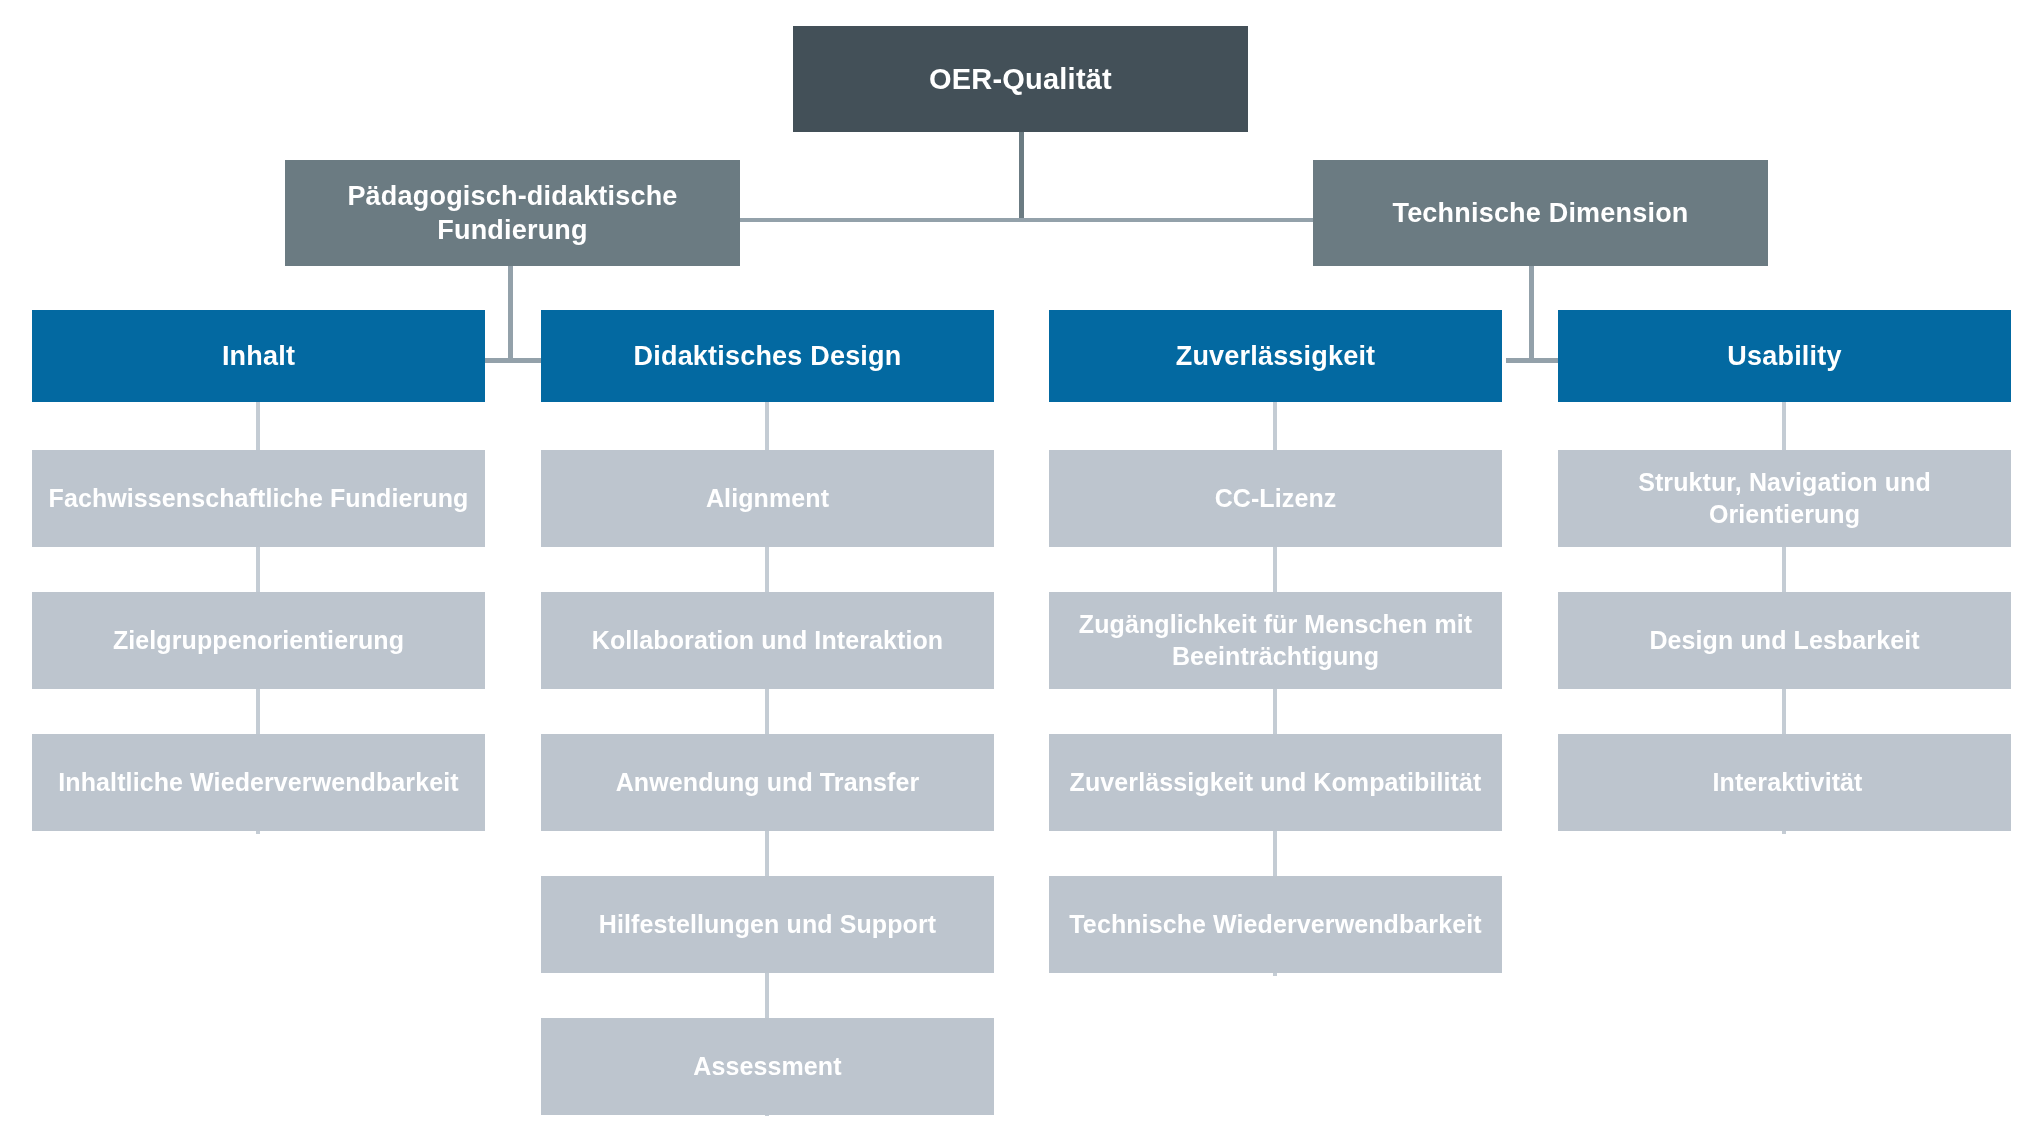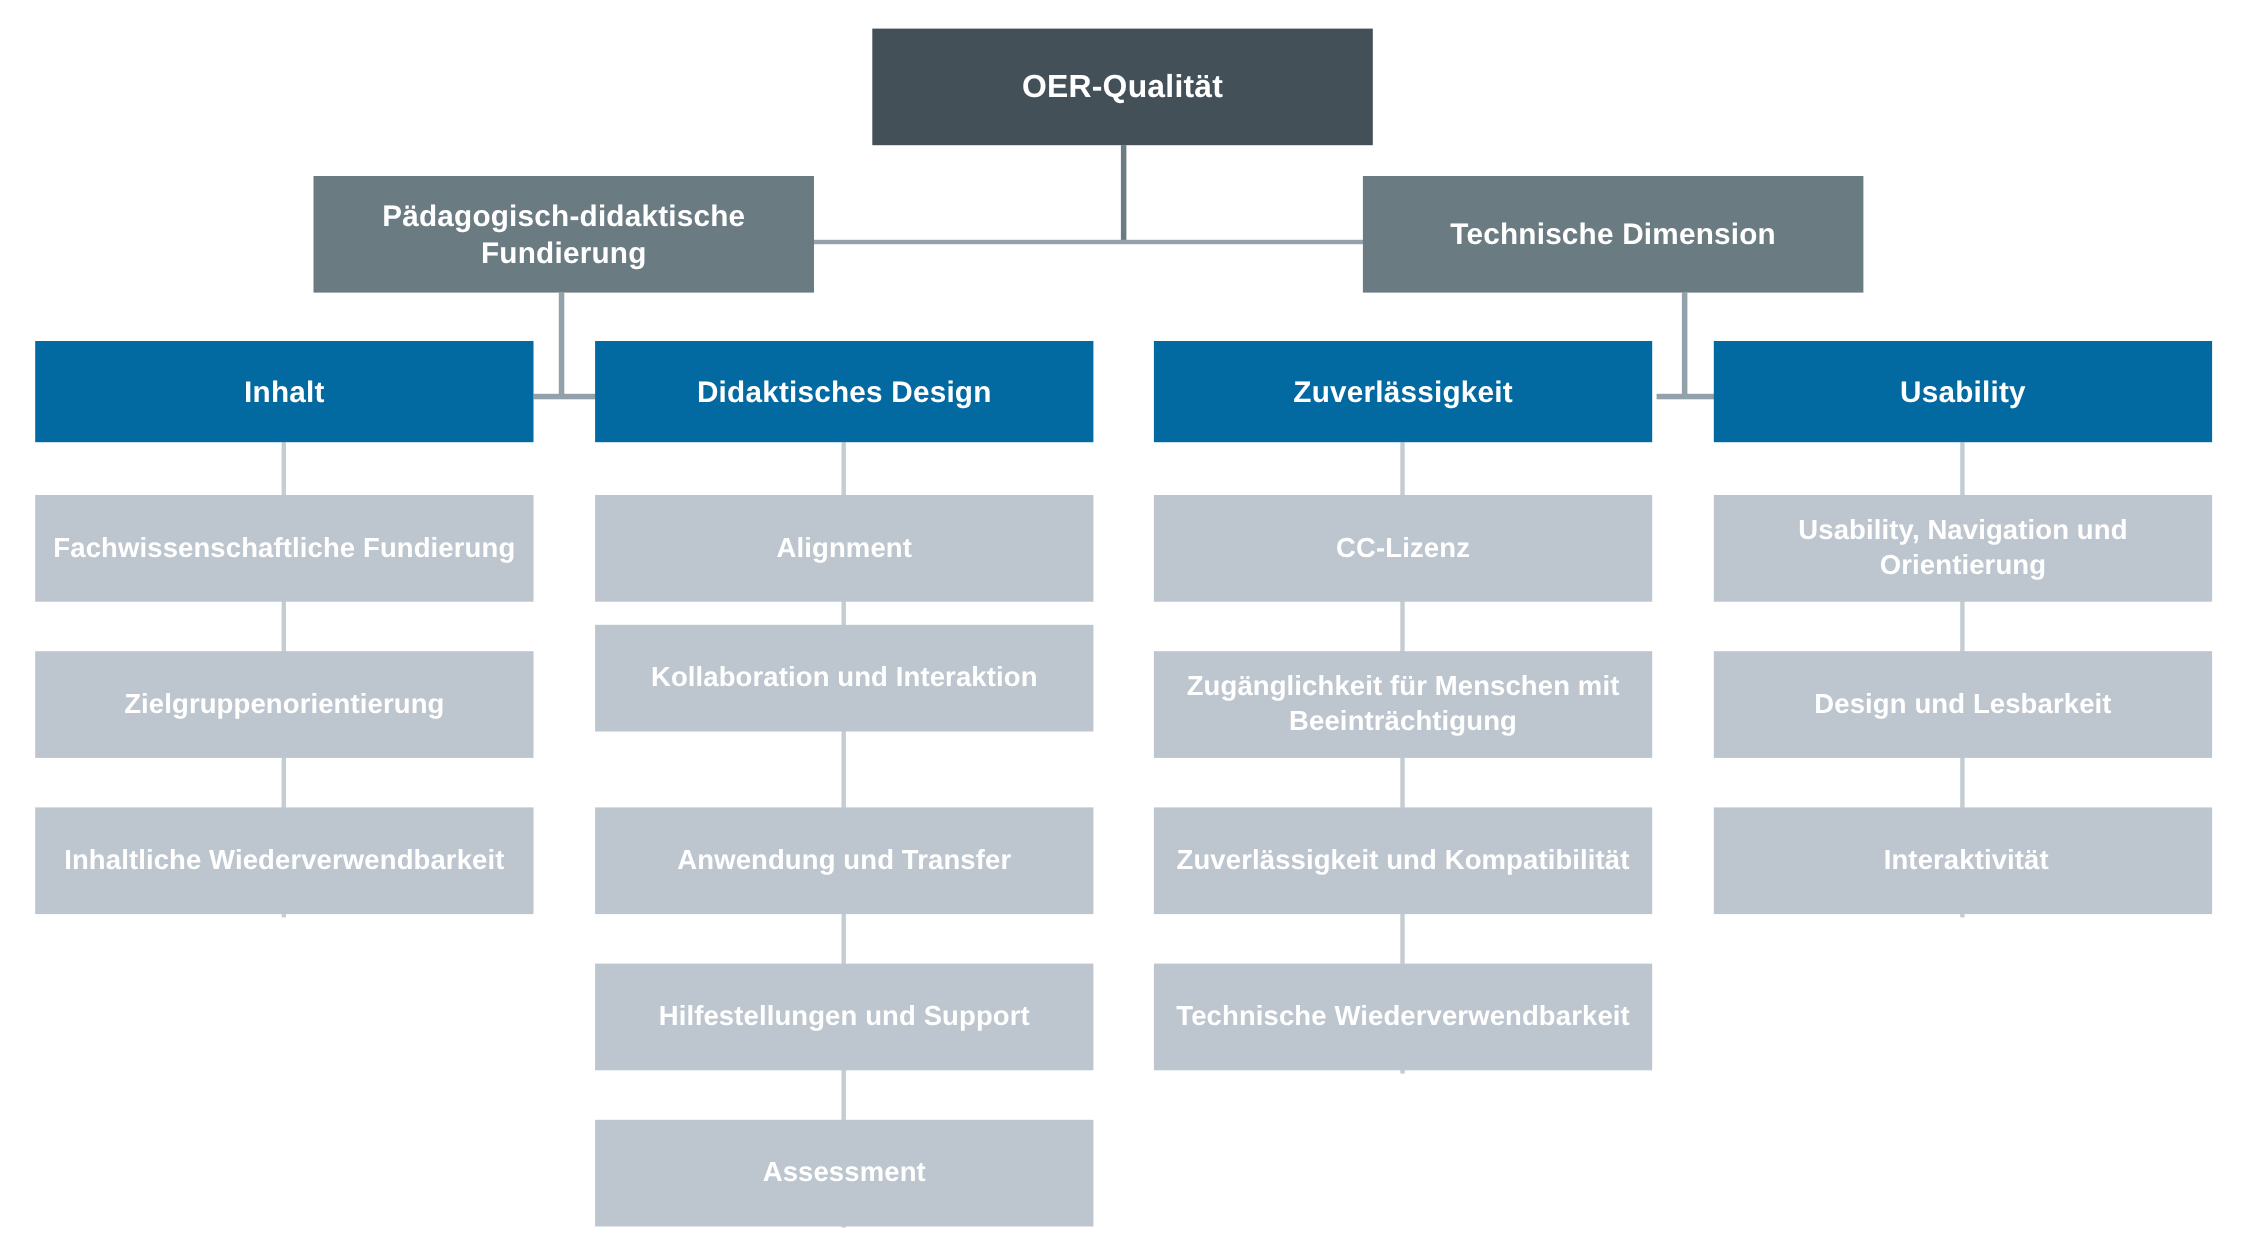--- a/index.html
+++ b/index.html
@@ -90,53 +90,53 @@
   <div class="conn-light" style="left:765px; top:402px; width:4px; height:714px;"></div>
 
   <div class="conn-light" style="left:1273px; top:402px; width:4px; height:574px;"></div>
 
   <div class="conn-light" style="left:1782px; top:402px; width:4px; height:432px;"></div>
 
   <div class="node lvl1" style="left:793px; top:26px; width:455px; height:106px;">OER-Qualität</div>
 
   <div class="node lvl2" style="left:285px; top:160px; width:455px; height:106px;">Pädagogisch-didaktische Fundierung</div>
 
-  <div class="node lvl2" style="left:1239px; top:160px; width:455px; height:106px;">Technische Dimension</div>
+  <div class="node lvl2" style="left:1313px; top:160px; width:455px; height:106px;">Technische Dimension</div>
 
   <div class="node lvl3" style="left:32px; top:310px; width:453px; height:92px;">Inhalt</div>
 
   <div class="node lvl3" style="left:541px; top:310px; width:453px; height:92px;">Didaktisches Design</div>
 
   <div class="node lvl3" style="left:1049px; top:310px; width:453px; height:92px;">Zuverlässigkeit</div>
 
   <div class="node lvl3" style="left:1558px; top:310px; width:453px; height:92px;">Usability</div>
 
   <div class="node lvl4" style="left:32px; top:450px; width:453px; height:97px;">Fachwissenschaftliche Fundierung</div>
 
   <div class="node lvl4" style="left:32px; top:592px; width:453px; height:97px;">Zielgruppenorientierung</div>
 
   <div class="node lvl4" style="left:32px; top:734px; width:453px; height:97px;">Inhaltliche Wiederverwendbarkeit</div>
 
   <div class="node lvl4" style="left:541px; top:450px; width:453px; height:97px;">Alignment</div>
 
-  <div class="node lvl4" style="left:541px; top:568px; width:453px; height:97px;">Kollaboration und Interaktion</div>
+  <div class="node lvl4" style="left:541px; top:592px; width:453px; height:97px;">Kollaboration und Interaktion</div>
 
   <div class="node lvl4" style="left:541px; top:734px; width:453px; height:97px;">Anwendung und Transfer</div>
 
   <div class="node lvl4" style="left:541px; top:876px; width:453px; height:97px;">Hilfestellungen und Support</div>
 
   <div class="node lvl4" style="left:541px; top:1018px; width:453px; height:97px;">Assessment</div>
 
   <div class="node lvl4" style="left:1049px; top:450px; width:453px; height:97px;">CC-Lizenz</div>
 
   <div class="node lvl4" style="left:1049px; top:592px; width:453px; height:97px;">Zugänglichkeit für Menschen mit Beeinträchtigung</div>
 
   <div class="node lvl4" style="left:1049px; top:734px; width:453px; height:97px;">Zuverlässigkeit und Kompatibilität</div>
 
   <div class="node lvl4" style="left:1049px; top:876px; width:453px; height:97px;">Technische Wiederverwendbarkeit</div>
 
-  <div class="node lvl4" style="left:1558px; top:450px; width:453px; height:97px;">Usability, Navigation und Orientierung</div>
+  <div class="node lvl4" style="left:1558px; top:450px; width:453px; height:97px;">Struktur, Navigation und Orientierung</div>
 
   <div class="node lvl4" style="left:1558px; top:592px; width:453px; height:97px;">Design und Lesbarkeit</div>
 
   <div class="node lvl4" style="left:1558px; top:734px; width:453px; height:97px;padding-left:16px;">Interaktivität</div>
 
 </div>
 
 </body></html>

